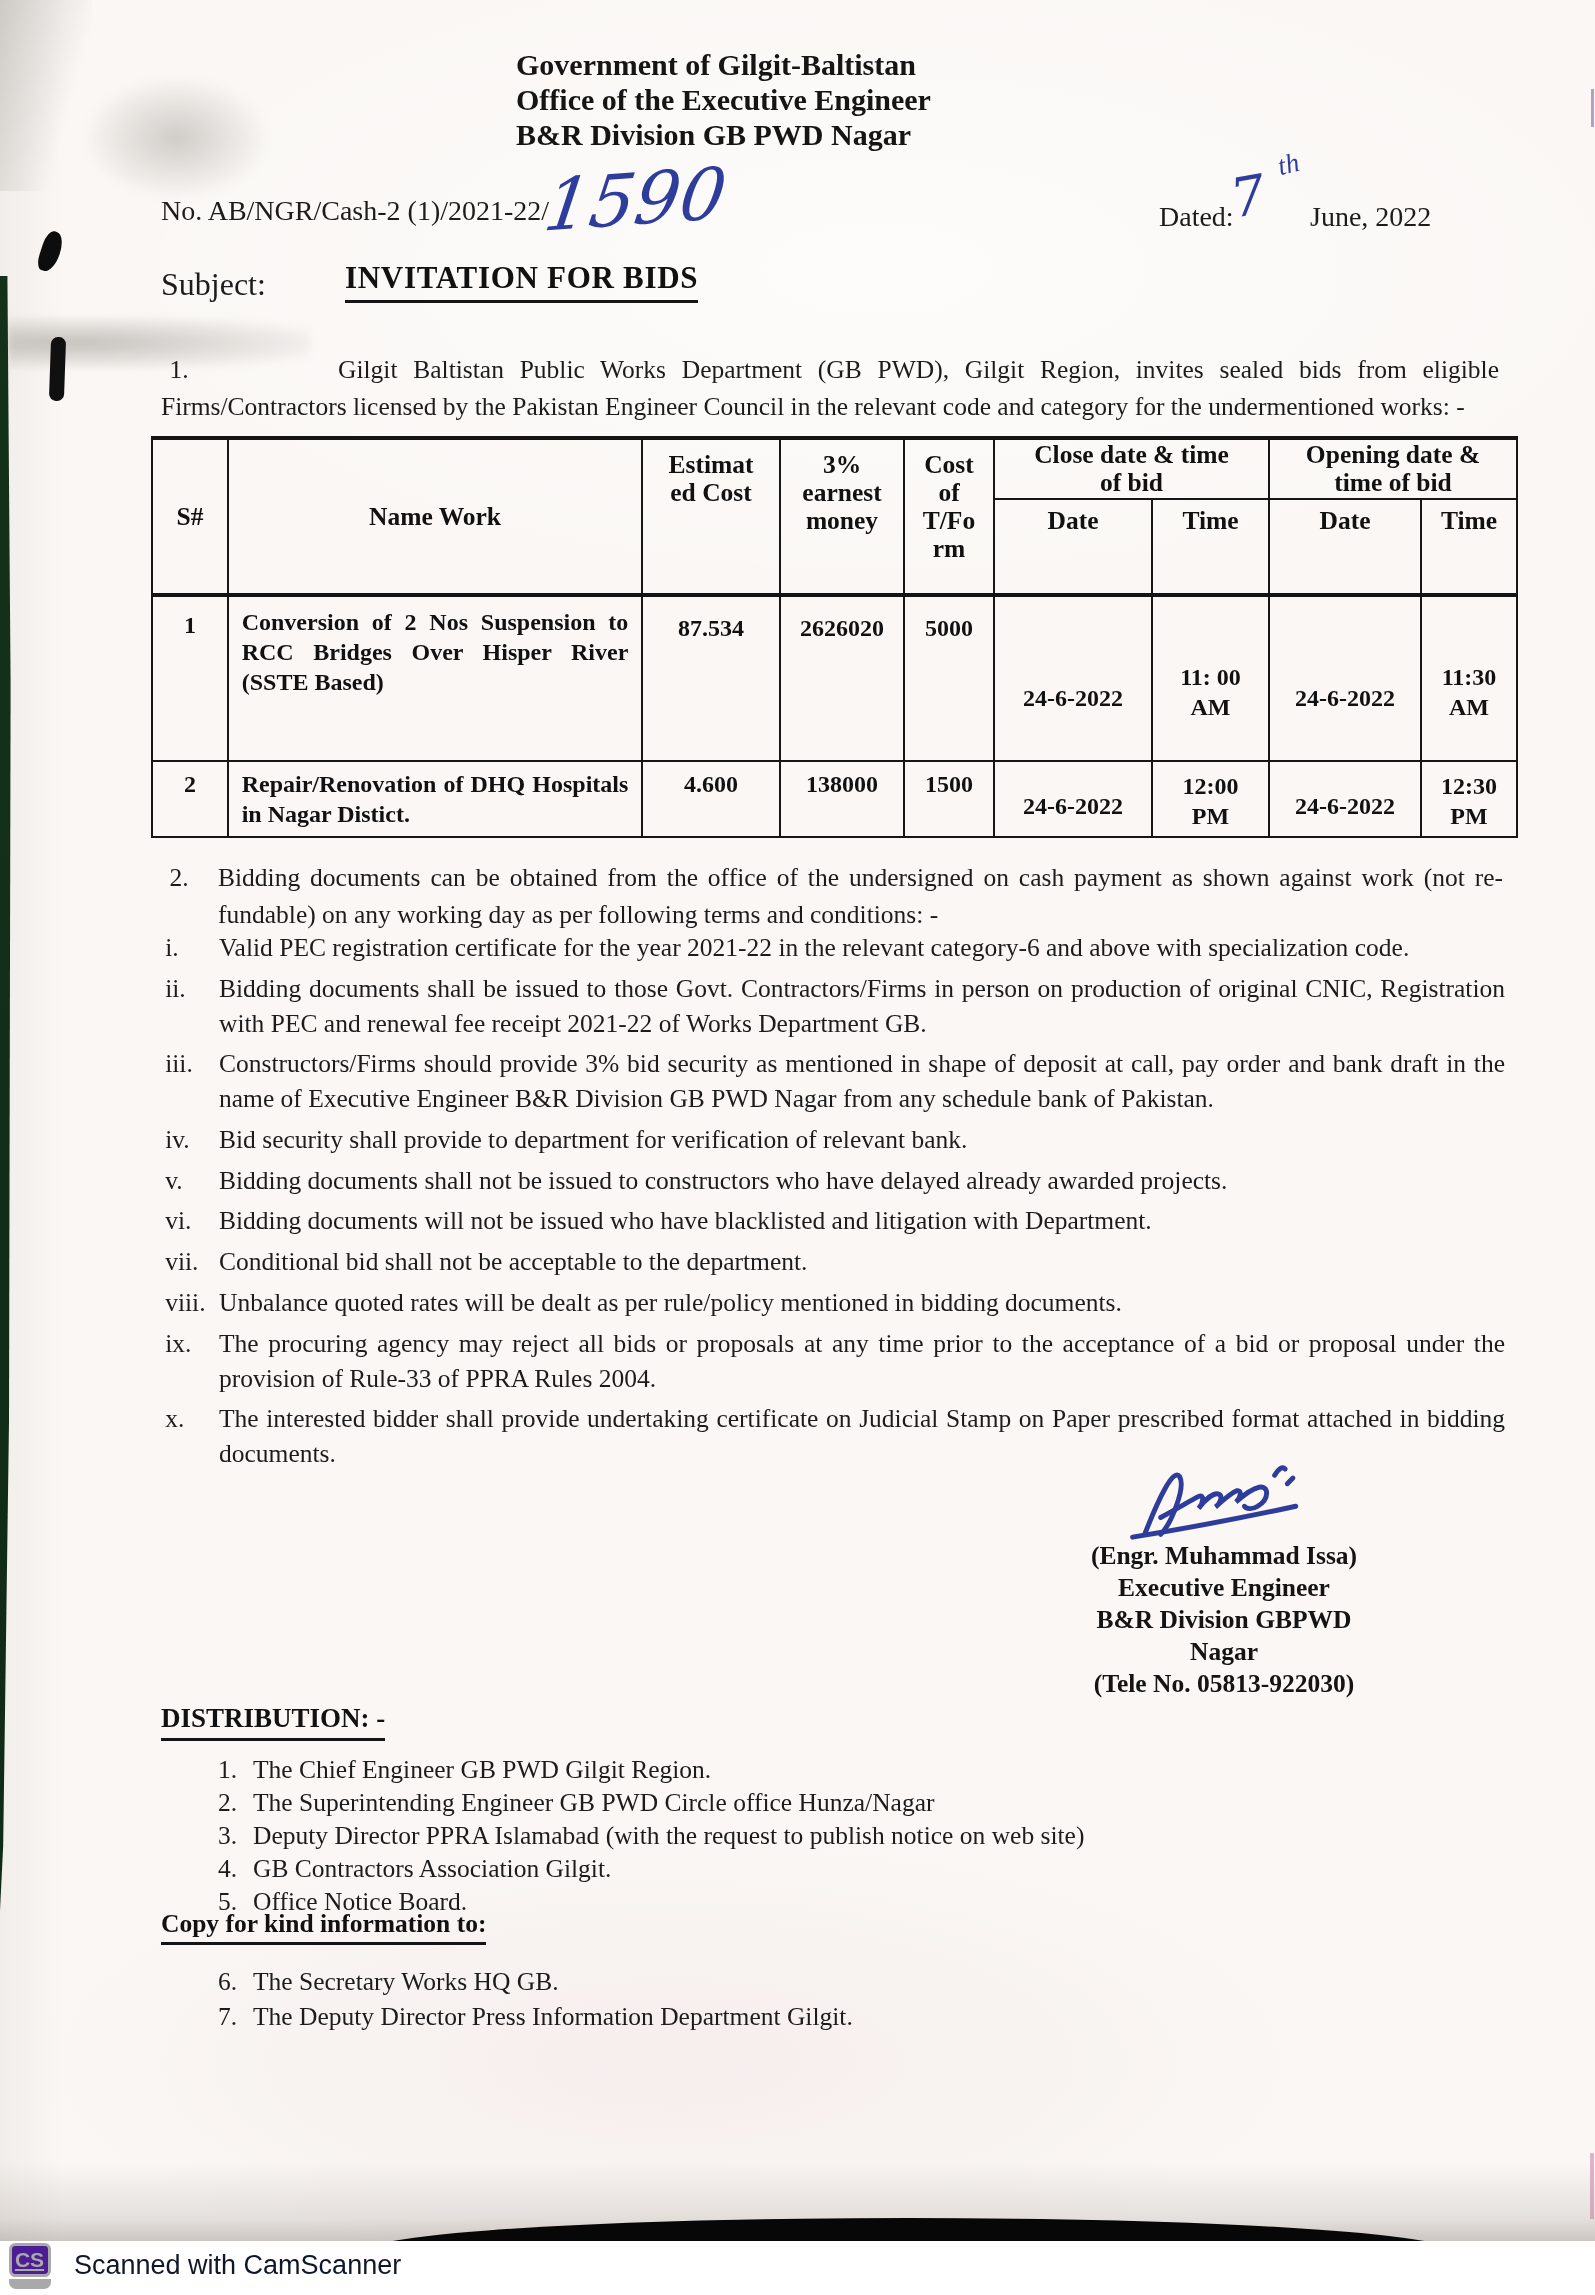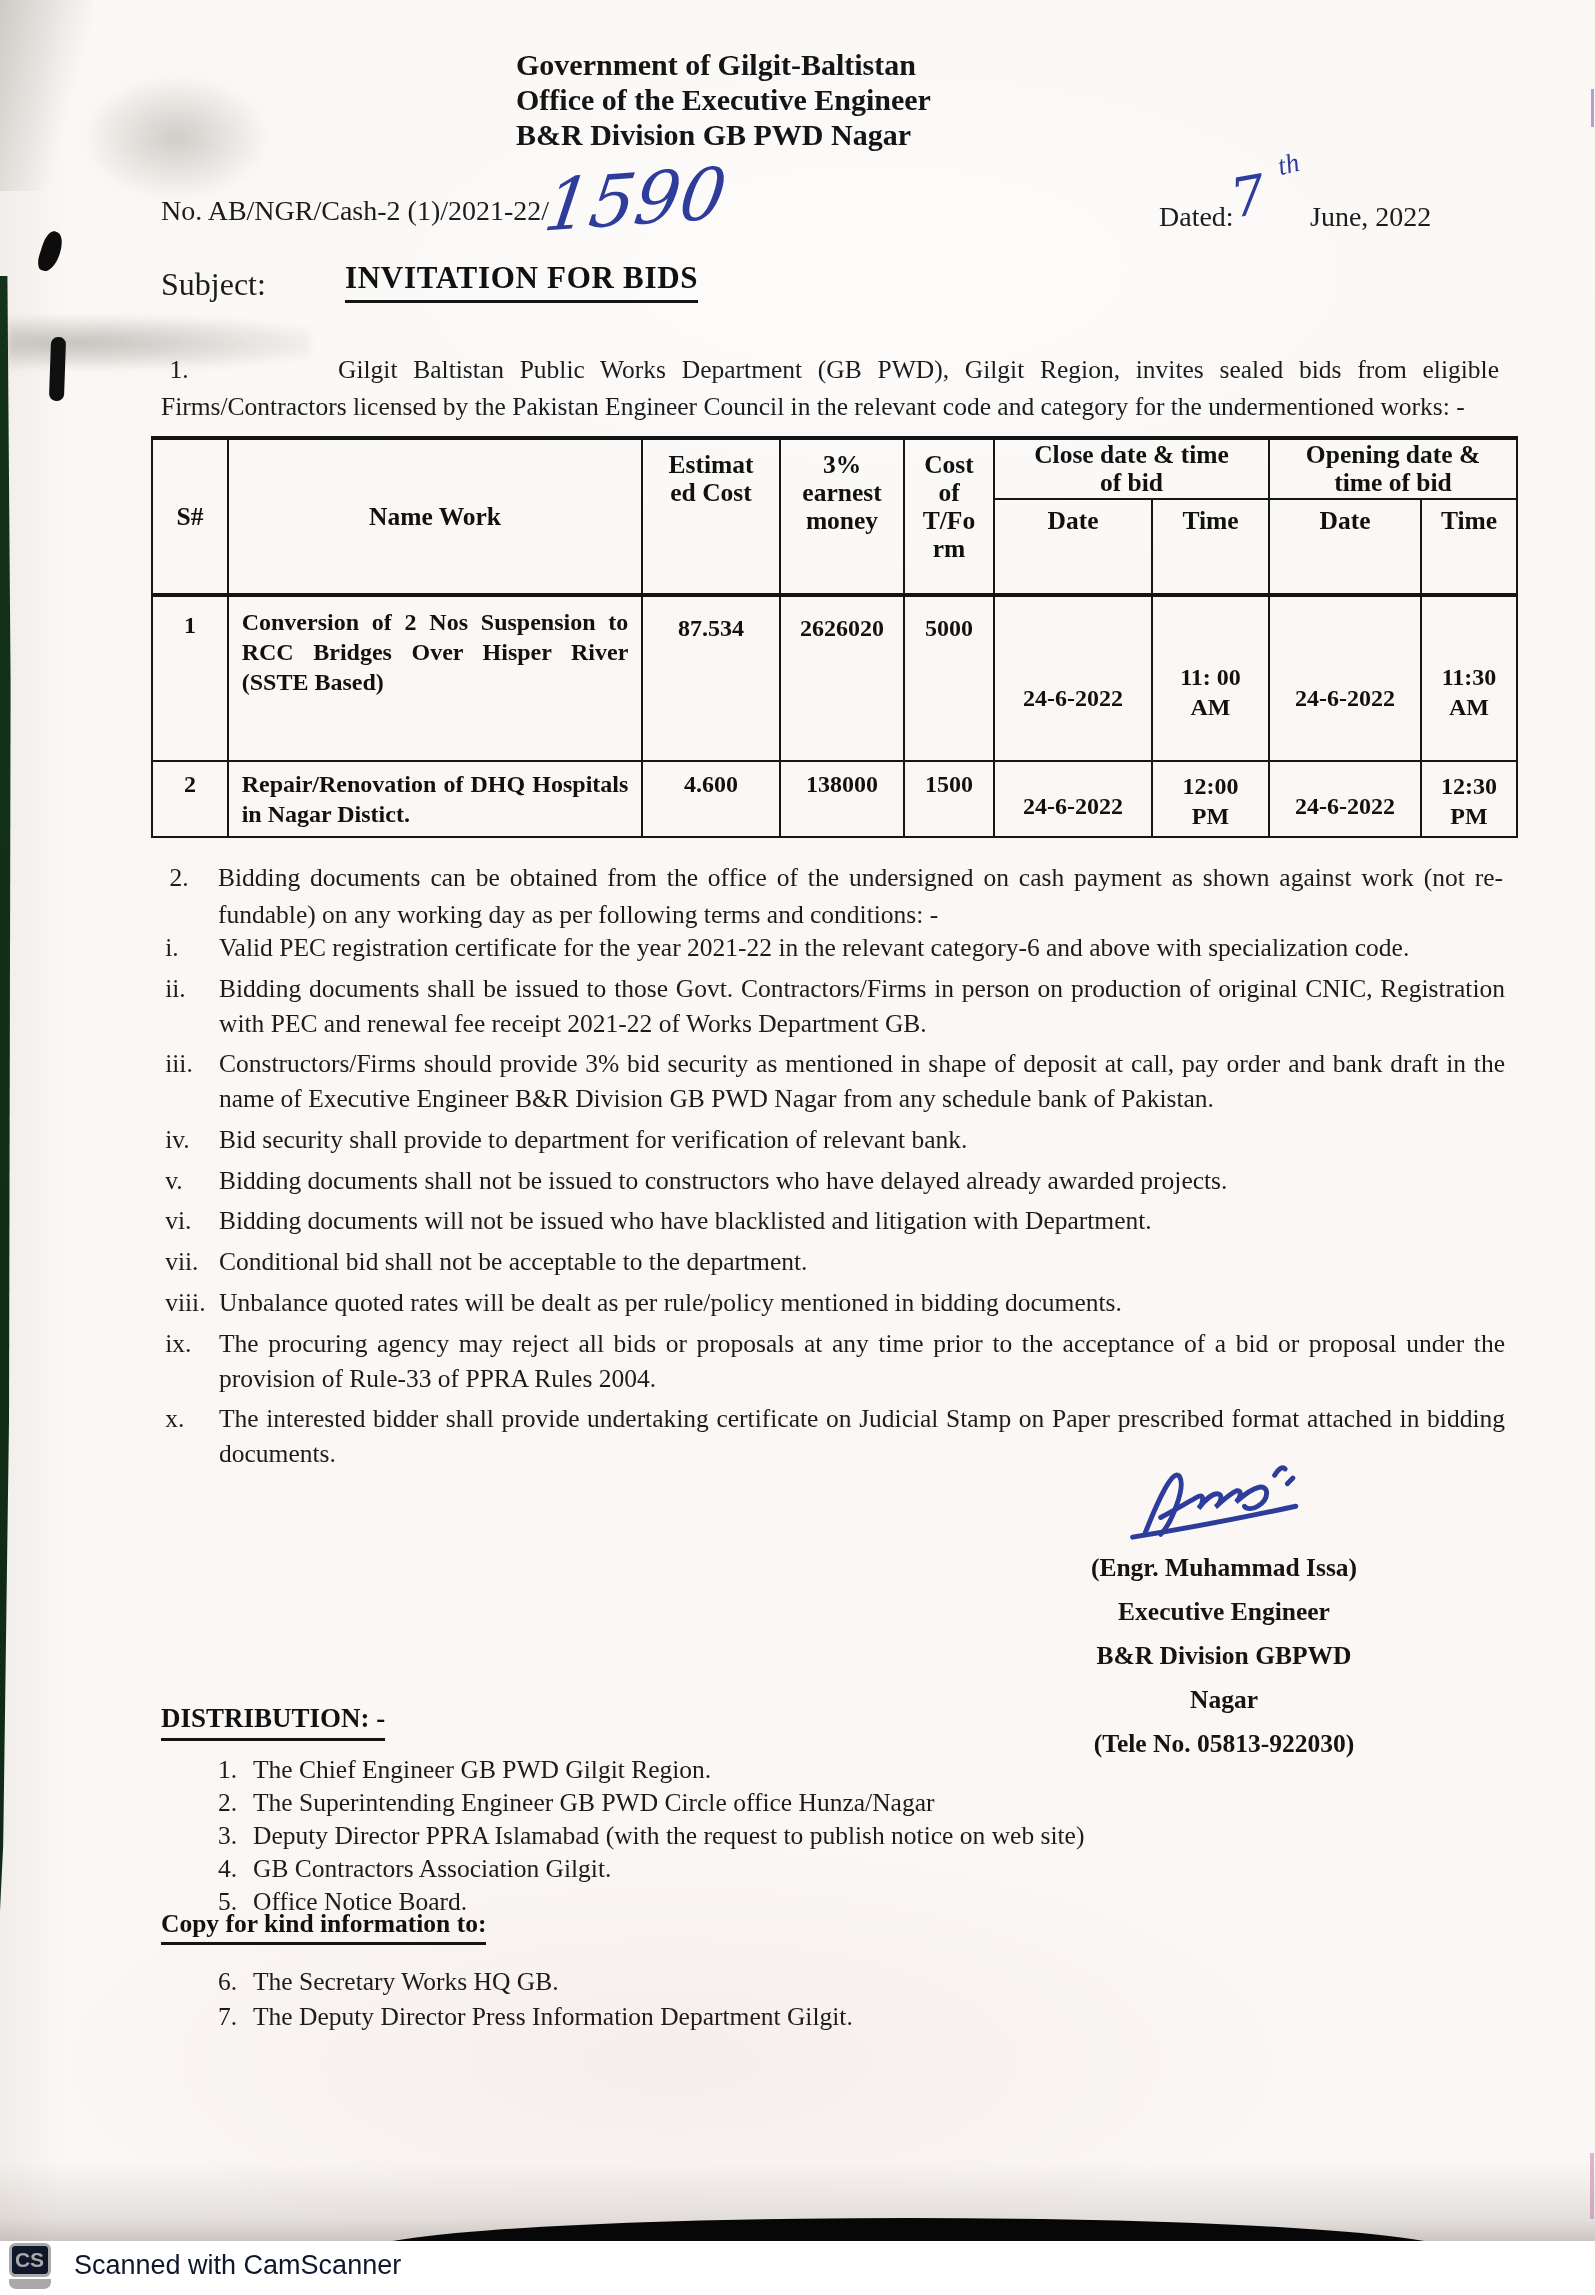--- a/index.html
+++ b/index.html
@@ -78,36 +78,36 @@
   .row-second td.cell-time{padding-top:4.2px;}
   .row-second td.cell-num,.row-second td.cell-sno{padding-top:7px;}
   .row-second td.cell-name{padding-top:7px;}
   
   .terms{position:absolute;left:161px;top:930px;width:1344px;font-size:25.5px;line-height:35px;}
   .term{position:relative;padding-left:58px;margin-bottom:5.7px;text-align:justify;}
   .term-num{position:absolute;left:4.2px;top:0;}
   
   .sig-block{position:absolute;left:1026px;top:1457px;width:396px;text-align:center;}
   .sig-svg{display:block;margin:0 auto;}
-  .sig-line{font-size:25.5px;font-weight:bold;line-height:32px;color:#141414;margin-top:12px;}
+  .sig-line{font-size:25.5px;font-weight:bold;line-height:32px;color:#141414;}
   
   .dist-heading{position:absolute;left:161px;top:1703px;font-size:27px;font-weight:bold;color:#111;
         border-bottom:3.5px solid #151515;padding-bottom:4.2px;}
   .dist-list{position:absolute;left:161px;top:1753px;width:1238px;font-size:25.5px;line-height:33px;}
   .dist-item{position:relative;padding-left:92px;}
   .dist-num{position:absolute;left:57px;top:0;}
   .copy-heading{position:absolute;left:161px;top:1909px;font-size:25.5px;font-weight:bold;color:#111;
         border-bottom:3.5px solid #151515;padding-bottom:3px;}
   .copy-list{position:absolute;left:161px;top:1964px;width:1238px;font-size:25.5px;line-height:35px;}
   
   .cs-footer{position:absolute;left:0;top:2241px;width:1596px;height:54px;background:#ffffff;z-index:20;}
   .cs-logo{position:absolute;left:8.5px;top:2.1px;width:42px;}
   .cs-box{box-sizing:border-box;width:42px;height:34px;border:3.5px solid #a9a9a9;border-radius:6.4px;
         color:#a9a9a9;font-family:"Liberation Sans",sans-serif;font-weight:bold;font-size:21px;
-        display:flex;align-items:center;justify-content:center;background:#0f172a;}
+        display:flex;align-items:center;justify-content:center;background:#4c1d95;text-decoration:underline;}
   .cs-tab{width:42px;height:10px;background:#a9a9a9;border-radius:0 0 7px 7px;margin-top:2.1px;}
   .cs-text{position:absolute;left:74px;top:8.5px;font-family:"Liberation Sans",sans-serif;
         font-size:27px;color:#0f172a;}
 </style>
 </head>
 <body>
 
 <div class="page">
   <div class="scan">
 

